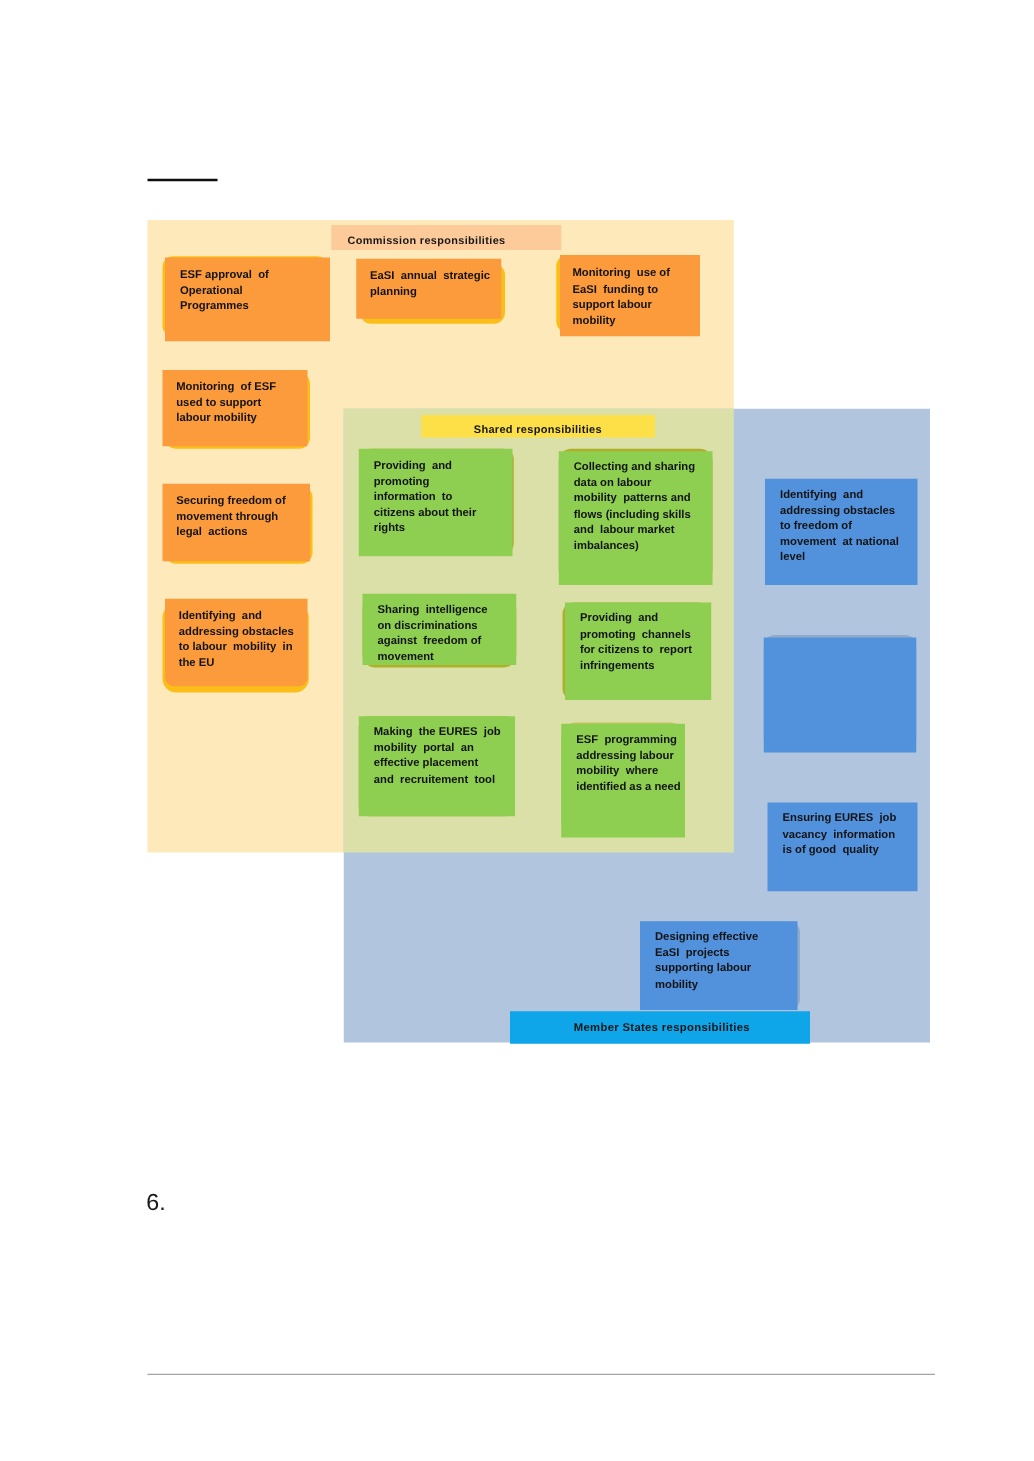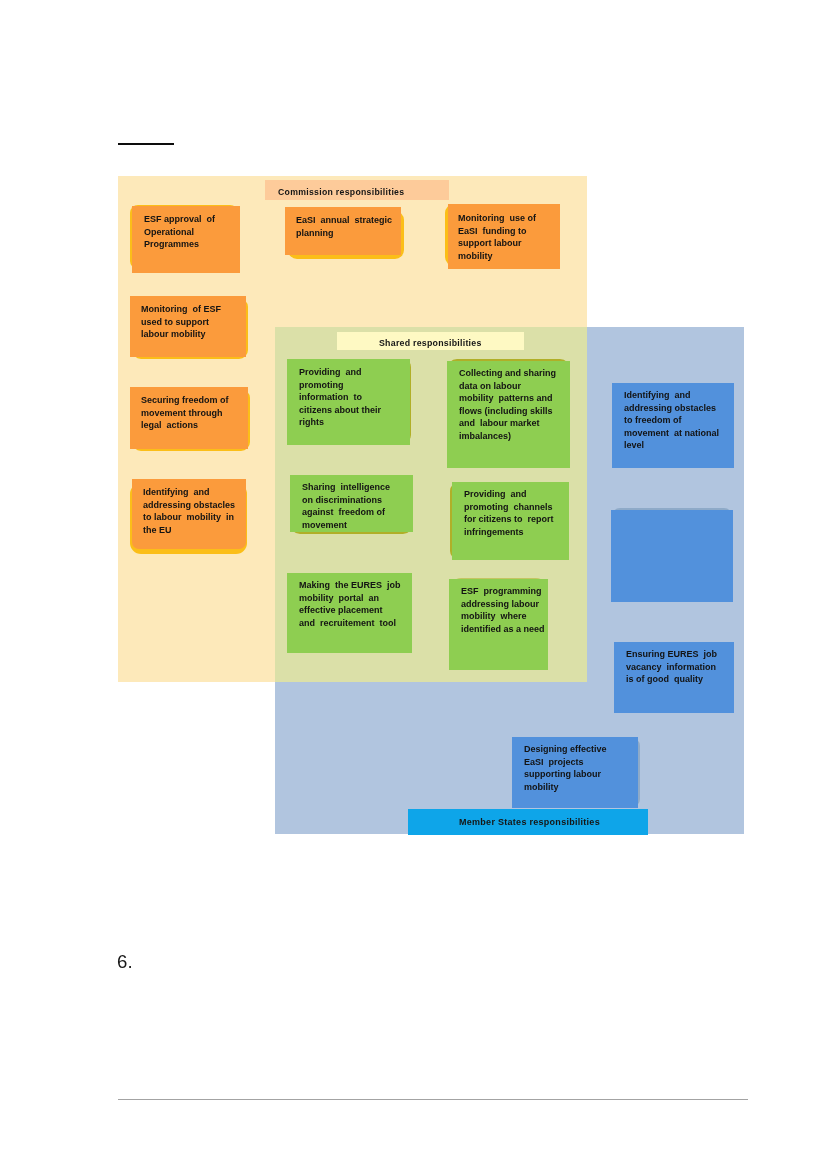--- a/index.html
+++ b/index.html
@@ -48,21 +48,21 @@
   .panel-shared     { left:275px; top:327px; width:312px; height:355px; background:#dbe0a8; }
 
   
   .band-commission {
     left:265px; top:180px; width:184px; height:20px;
     background:#fdcb9a; font-size:8.7px; letter-spacing:0.3px;
     padding-left:13px; align-items:flex-start; padding-top:7px;
   }
   .band-shared {
     left:337px; top:332px; width:187px; height:18px;
-    background:#fef9c3; font-size:8.8px; letter-spacing:0.25px;
+    background:#fde047; font-size:8.8px; letter-spacing:0.25px;
     padding-left:42px; align-items:flex-start; padding-top:6px;
   }
   .band-member {
     left:408px; top:809px; width:240px; height:26px;
     background:#0ea5e9; font-size:9.0px; letter-spacing:0.28px;
     padding-left:51px;
   }
 
   
   .orange > .shadow { background:#fbbe18; }
@@ -73,21 +73,21 @@
   .blue   > .face   { background:#5291dc; }
 
   
 
   
   .box > .face   { left:0; top:0; width:100%; height:100%; }
   .box > .shadow { width:100%; height:100%; border-radius:8px; }
   .box > .txt    { left:12px; top:8px; }
 
   
-  .b-c0 { left:132px; top:206px; width:108px; height:67px; }
+  .b-c0 { left:132px; top:206px; width:132px; height:67px; }
   .b-c0 > .shadow { left:-2px; top:-1px; height:64px; }
   .b-c0 > .txt    { left:12px; top:7px; }
 
   .b-c1 { left:285px; top:207px; width:116px; height:48px; }
   .b-c1 > .shadow { left:3px;  top:4px; border-radius:9px; }
   .b-c1 > .txt    { left:11px; top:7px; }
 
   .b-c2 { left:448px; top:204px; width:112px; height:65px; }
   .b-c2 > .shadow { left:-3px; top:0px; height:62px; border-radius:9px; }
   .b-c2 > .txt    { left:10px; top:8px; }

